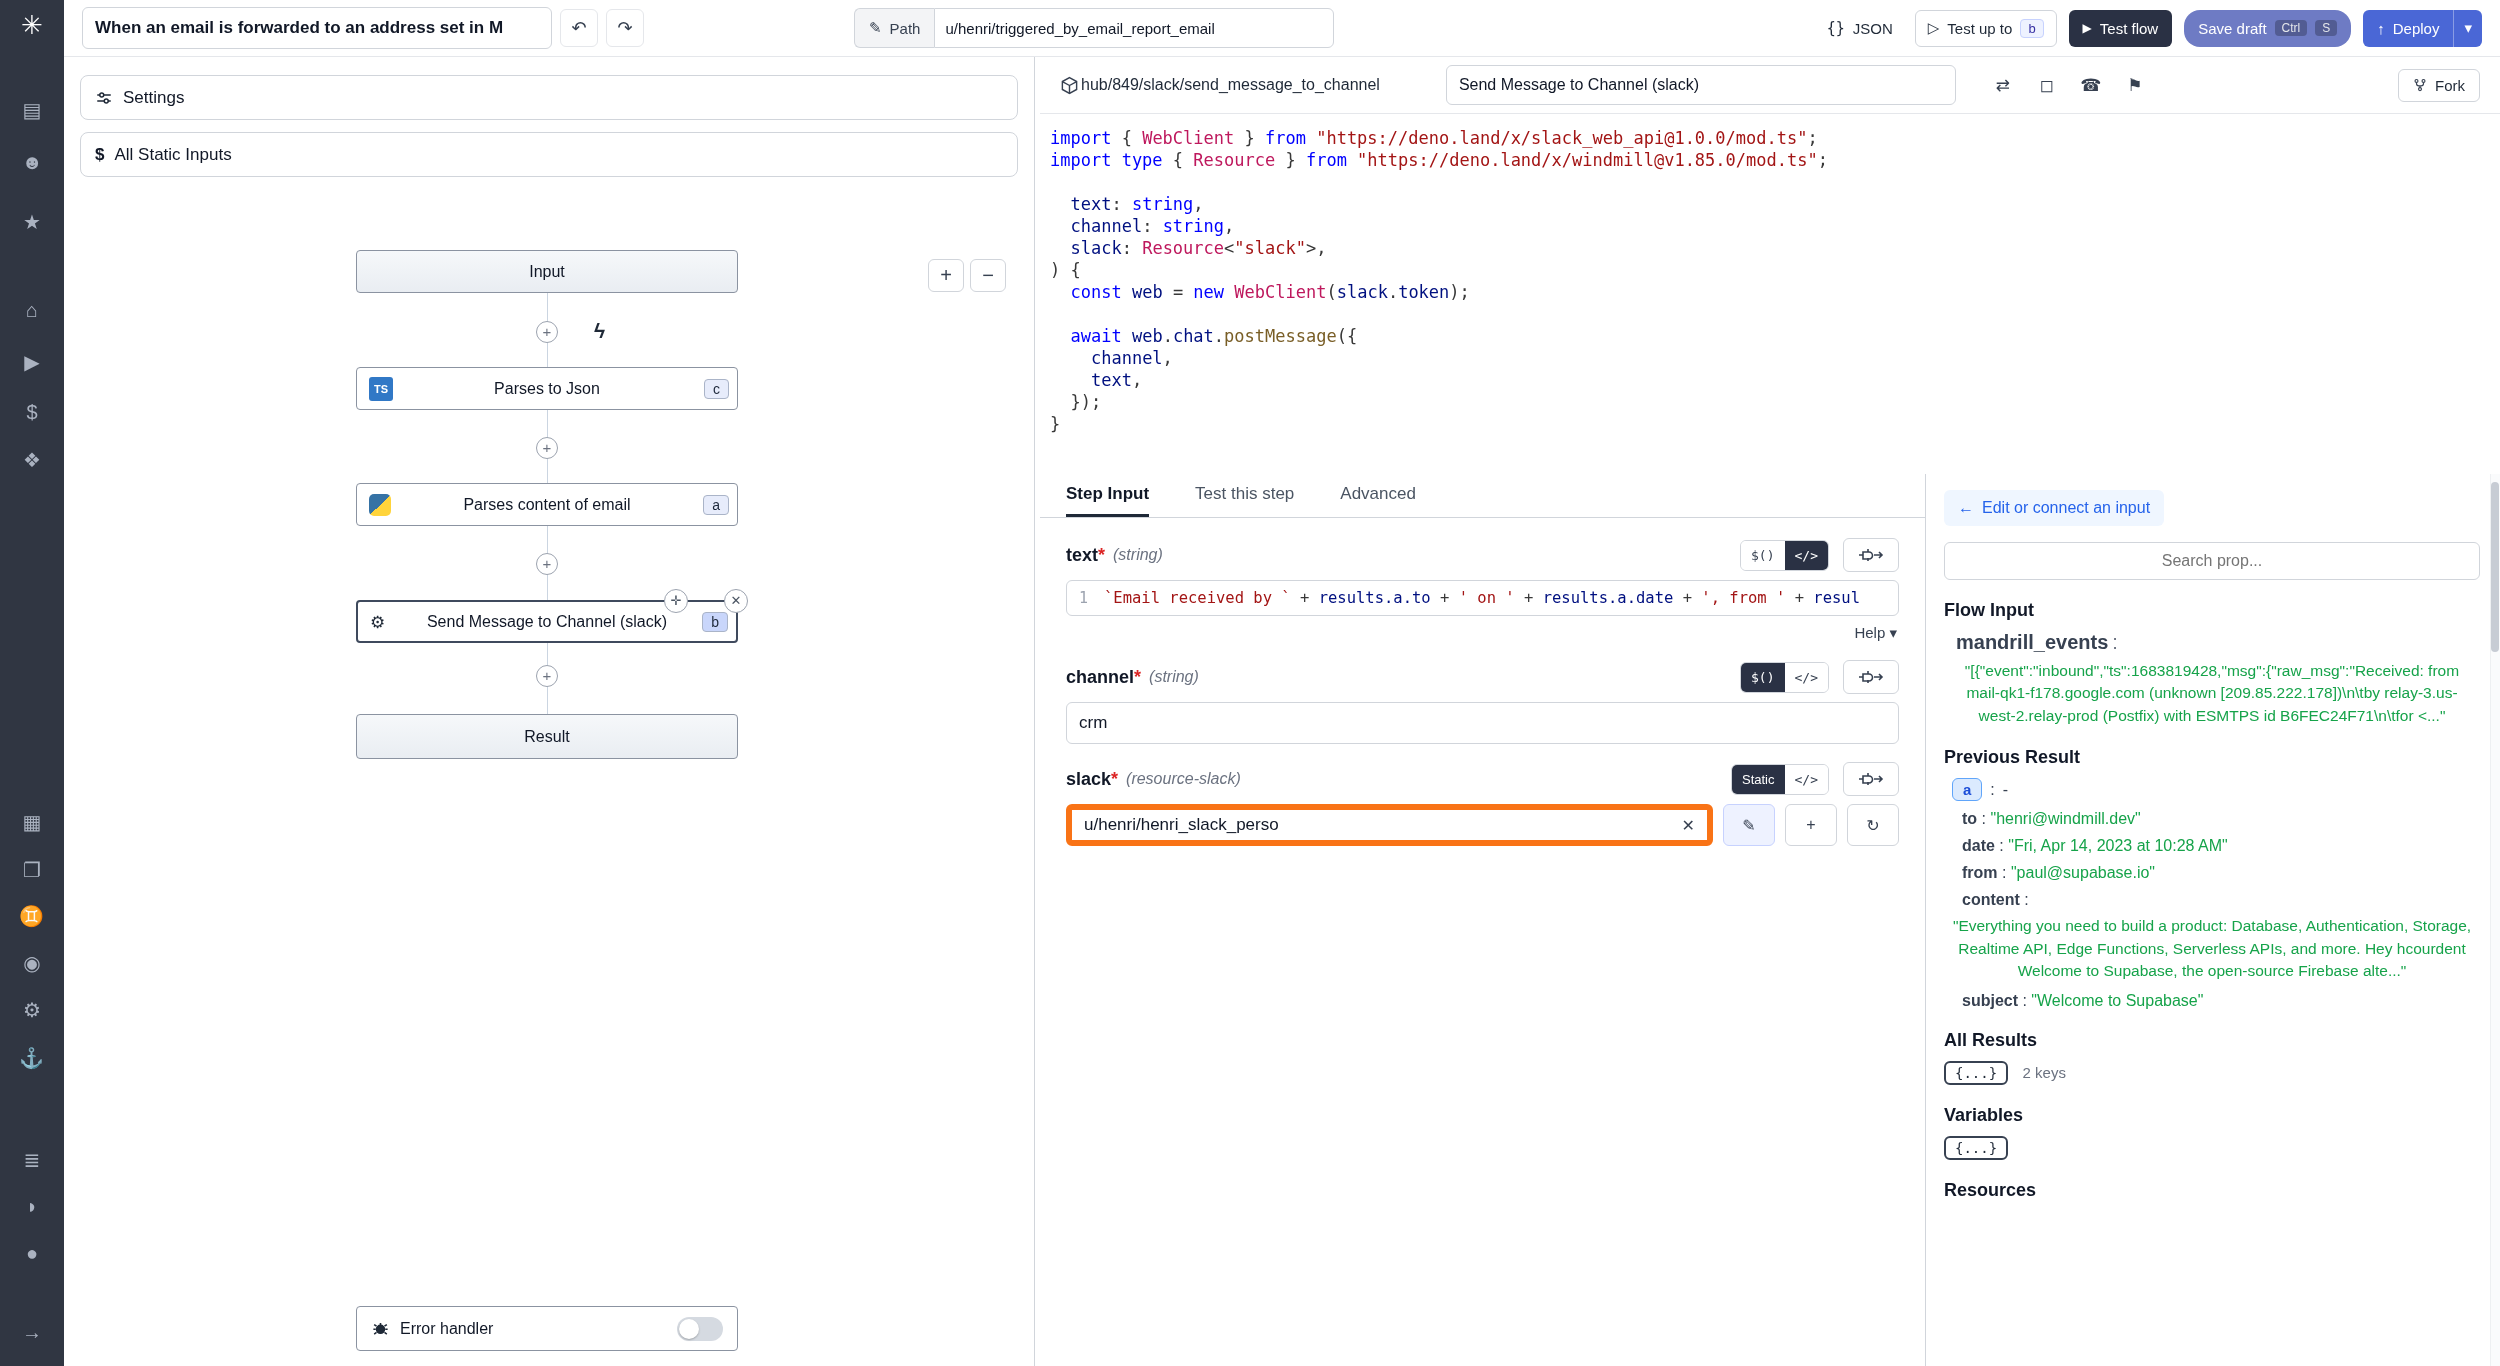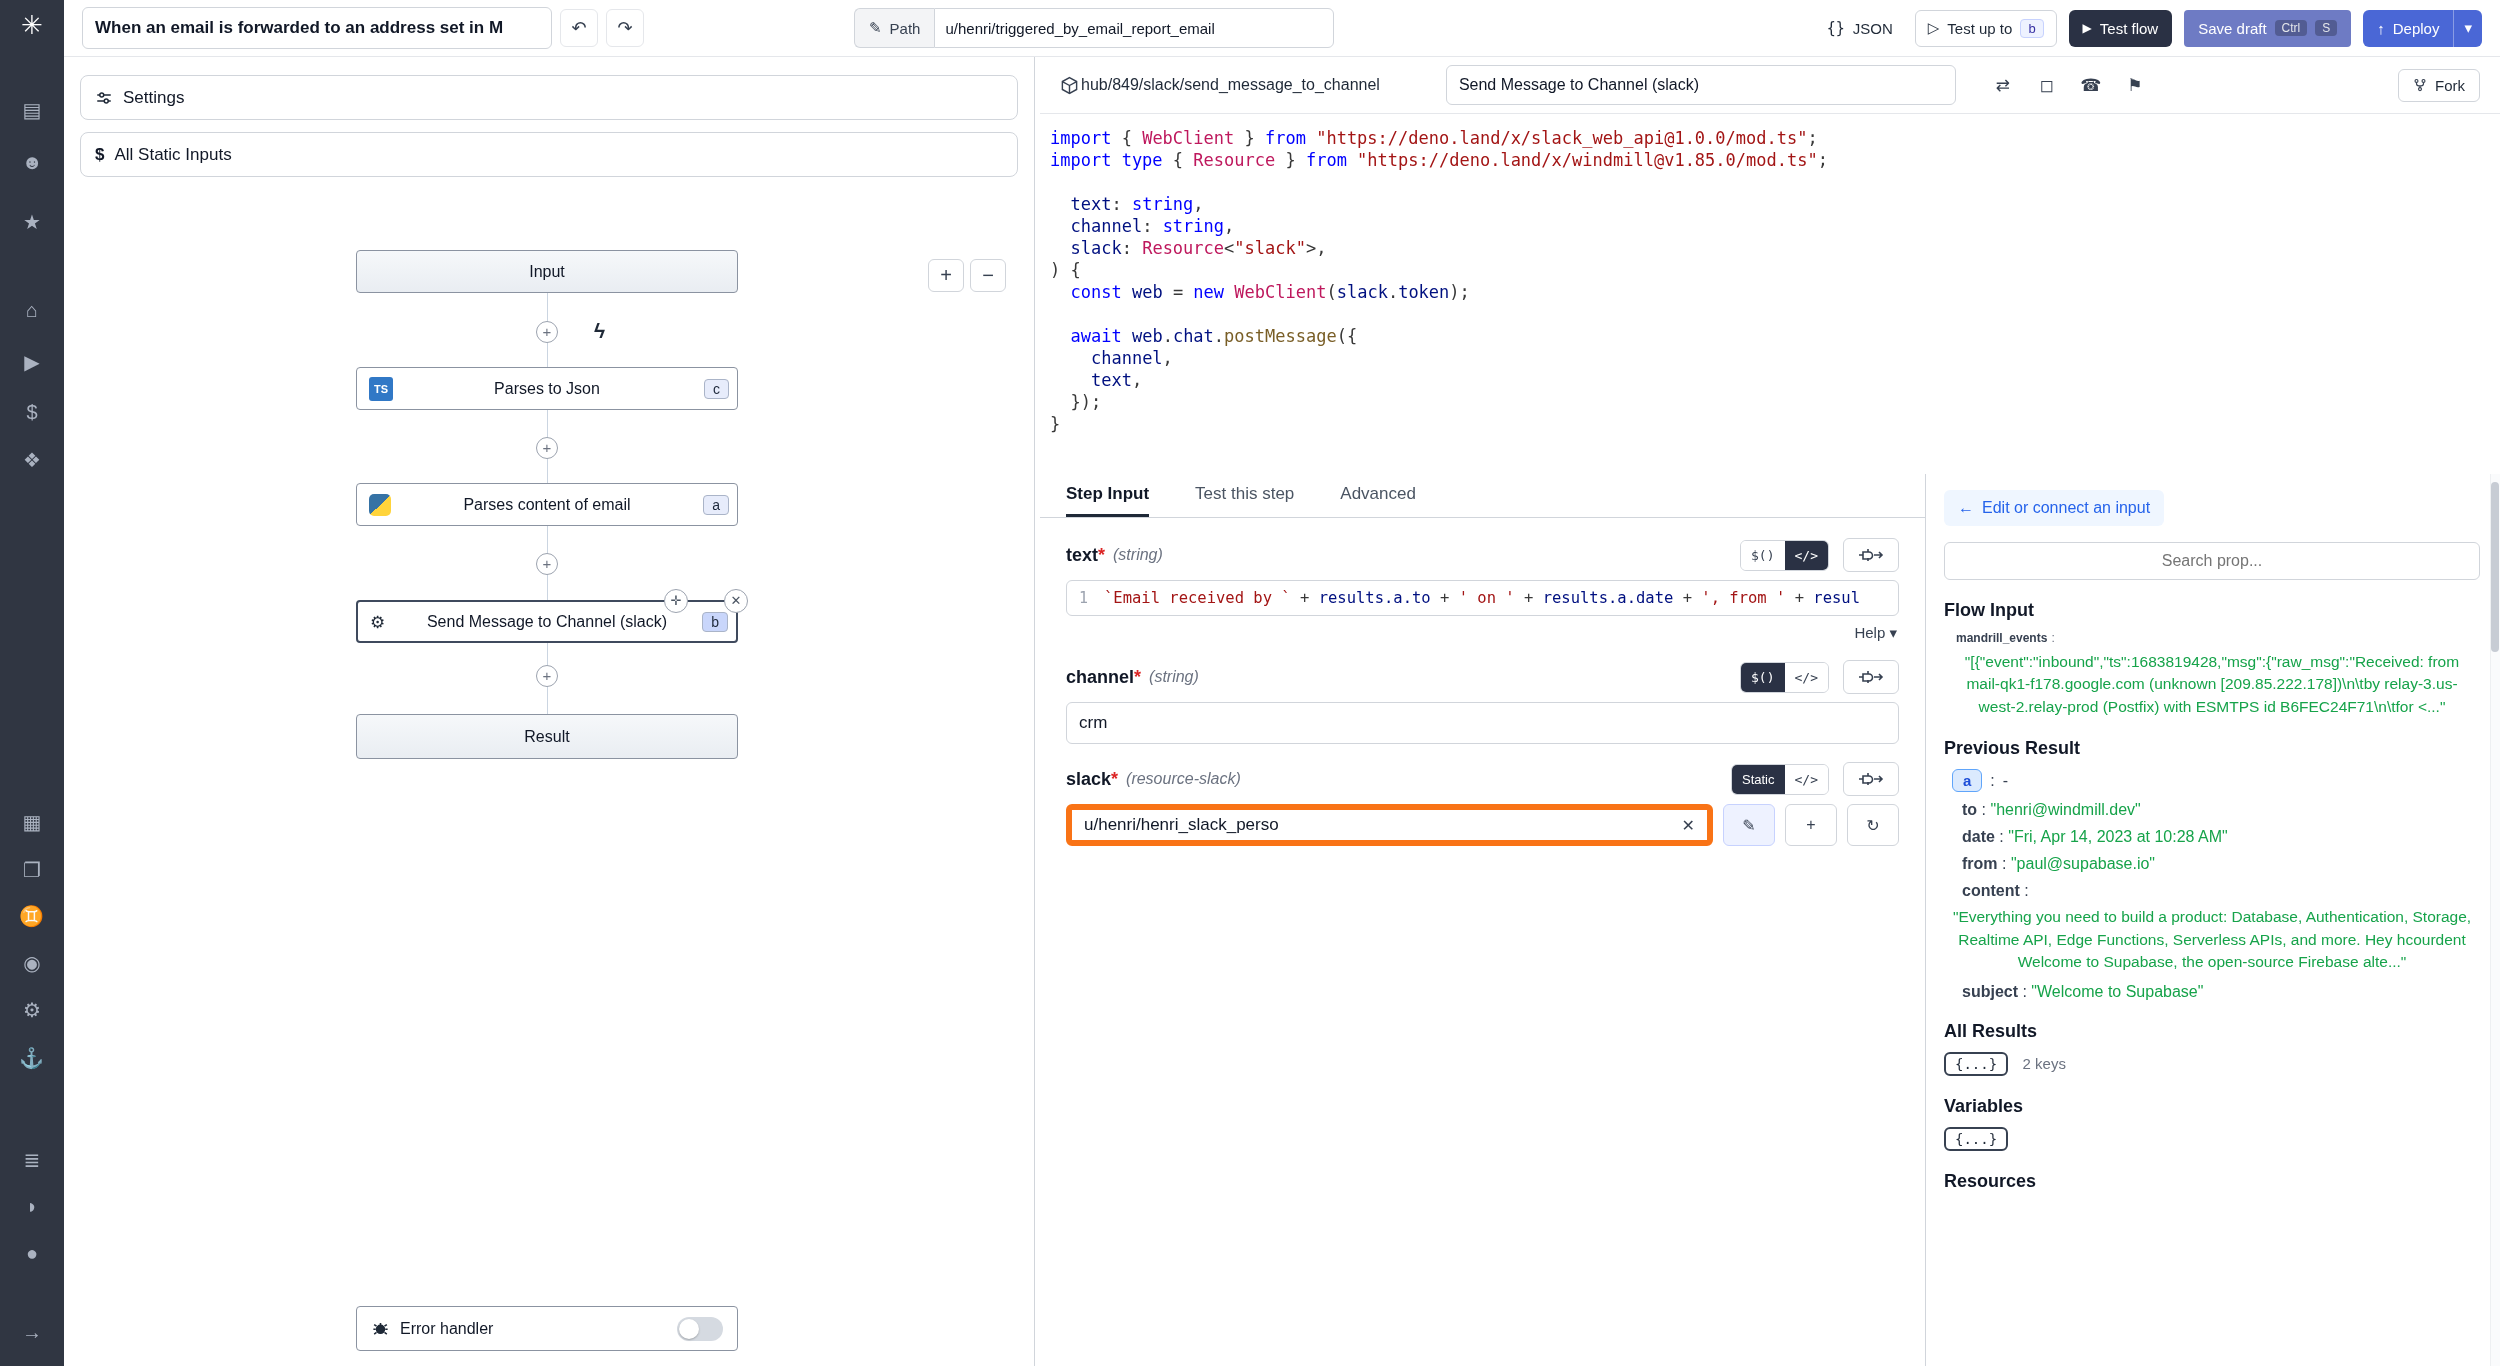--- a/index.html
+++ b/index.html
@@ -26,21 +26,21 @@
     font-size:15px; color:#111827; }
   .tb-right { margin-left:auto; display:flex; align-items:center; gap:12px; }
   .ghost-btn { display:flex; align-items:center; gap:8px; background:none; border:none; font-size:15px;
     color:#1f2937; padding:8px 10px; cursor:pointer; }
   .outline-btn { display:flex; align-items:center; gap:8px; background:#fff; border:1px solid #d1d5db;
     border-radius:6px; font-size:15px; color:#1f2937; padding:8px 12px; cursor:pointer; }
   .mini-badge { background:#eef2ff; border:1px solid #c7d2fe; color:#3730a3; border-radius:4px;
     font-size:13px; padding:1px 7px; }
   .dark-btn { display:flex; align-items:center; gap:8px; background:#2a3144; border:none; border-radius:6px;
     color:#fff; font-size:15px; padding:10px 14px; cursor:pointer; }
-  .save-btn { display:flex; align-items:center; gap:8px; background:#6e7bc4; border:none; border-radius:4px;
+  .save-btn { display:flex; align-items:center; gap:8px; background:#6e7bc4; border:none; border-radius:16px;
     color:#fff; font-size:15px; padding:10px 14px; cursor:pointer; }
   .kbd { background:rgba(0,0,0,0.25); border-radius:4px; padding:1px 7px; font-size:12px; color:#e5e7eb; }
   .deploy-btn { display:flex; align-items:stretch; background:#4a67d6; border:none; border-radius:6px;
     color:#fff; font-size:15px; cursor:pointer; overflow:hidden; padding:0; }
   .deploy-main { display:flex; align-items:center; gap:8px; padding:10px 14px; }
   .deploy-caret { display:flex; align-items:center; padding:0 10px; border-left:1px solid rgba(255,255,255,0.35); }
 
   
   .flow-panel { position:absolute; left:64px; top:57px; width:971px; bottom:0; background:#fff;
     border-right:1px solid #d1d5db; padding:18px 16px; }
@@ -121,21 +121,21 @@
     color:#374151; cursor:pointer; }
   .sq-btn.blue { background:#eef2ff; border-color:#c7d2fe; }
 
   
   .connect { flex:1; border-left:1px solid #d1d5db; padding:16px 20px 0 18px; position:relative; overflow:hidden; }
   .edit-btn { display:inline-flex; align-items:center; gap:8px; background:#eff6ff; border:none; border-radius:6px;
     color:#2563eb; font-size:16px; padding:9px 14px; cursor:pointer; }
   .search-input { margin-top:16px; width:100%; height:38px; border:1px solid #d1d5db; border-radius:6px;
     padding:0 12px; font-size:16px; color:#111827;text-align:center; }
   .sec-title { font-size:18px; font-weight:700; color:#111827; margin-top:20px; }
-  .kv { margin-top:10px; padding-left:12px; font-size:12px; color:#374151; }
+  .kv { margin-top:10px; padding-left:12px; font-size:20px; color:#374151; }
   .kv .k { font-weight:600; }
   .kv .colon { color:#6b7280; padding:0 4px; }
   .green-block { margin-top:6px; padding:0 6px; text-align:center; color:#16a34a; font-size:15.5px; line-height:1.45;
     word-break:break-word; }
   .green { color:#16a34a; }
   .badge-row { margin-top:10px; padding-left:8px; display:flex; align-items:center; gap:8px; font-size:16px; color:#374151; }
   .a-badge { background:#dbeafe; border:1px solid #60a5fa; color:#1d4ed8; border-radius:6px; font-weight:700;
     font-size:15px; padding:2px 10px; cursor:pointer; }
   .prow { margin-top:9px; padding-left:18px; font-size:16px; color:#374151; }
   .prow .k { font-weight:600; }

